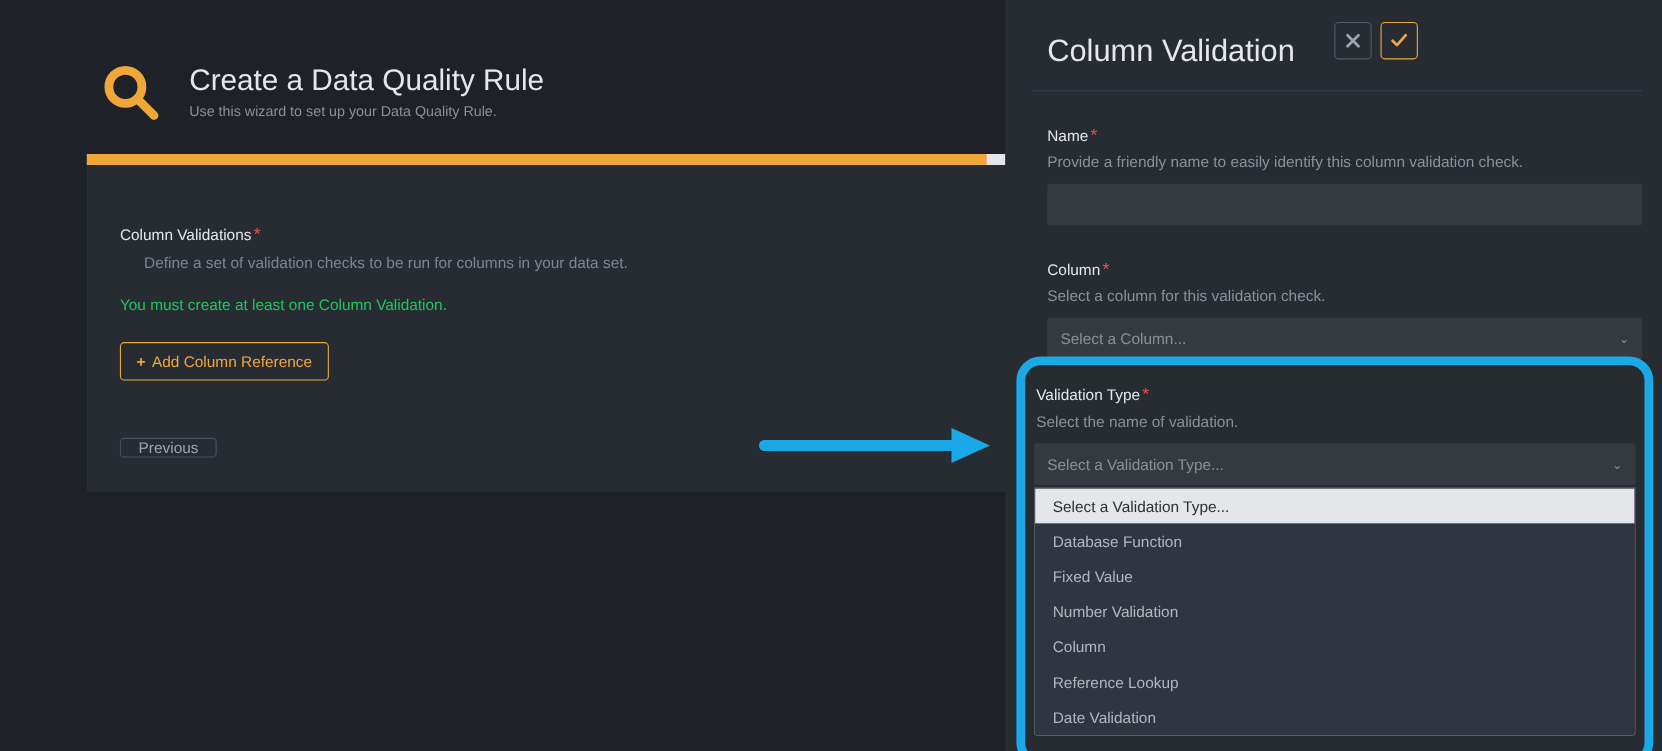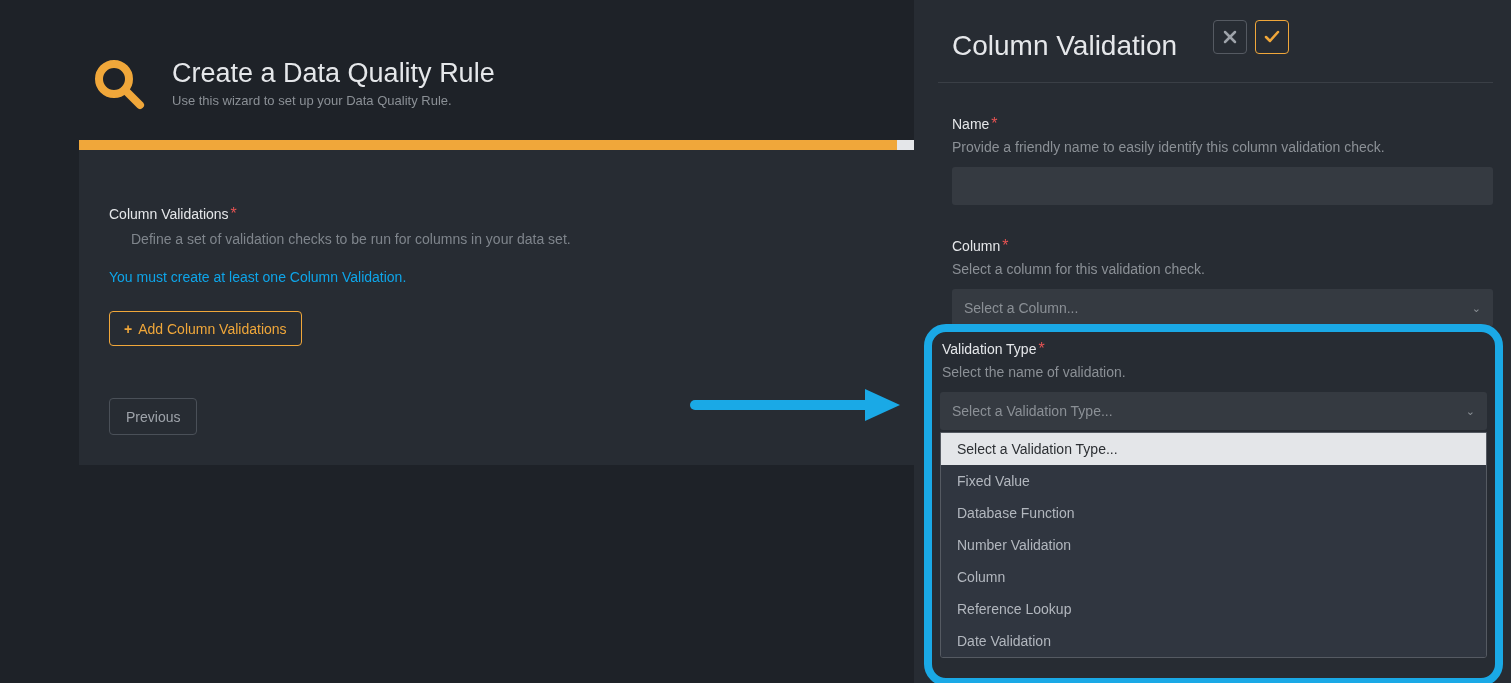--- a/index.html
+++ b/index.html
@@ -66,21 +66,21 @@
     margin-left: 2px;
   }
   .section-help {
     font-size: 14px;
     color: #7f858c;
     margin-top: 8px;
     margin-left: 22px;
   }
   .error-text {
     font-size: 14px;
-    color: #0ea5e9;
+    color: #22c55e;
     margin-top: 22px;
   }
   .btn-outline-amber {
     display: inline-flex;
     align-items: center;
     gap: 6px;
     margin-top: 26px;
     height: 35px;
     padding: 0 14px;
     border: 1px solid #f0a73a;
@@ -90,21 +90,21 @@
     font-size: 14px;
     cursor: pointer;
   }
   .btn-outline-amber .plus {
     font-weight: bold;
   }
   .btn-ghost {
     display: inline-flex;
     align-items: center;
     margin-top: 52px;
-    height: 37px;
+    height: 18px;
     padding: 0 16px;
     border: 1px solid #4a5058;
     border-radius: 4px;
     color: #9ea3aa;
     background: transparent;
     font-size: 14px;
     cursor: pointer;
   }
 
   
@@ -205,20 +205,21 @@
     left: 924px;
     top: 324px;
     width: 579px;
     border: 8px solid #1aa9e6;
     border-radius: 22px;
     padding: 8px 8px 20px 8px;
     background: #272c33;
   }
   .hl-inner {
     padding-left: 0;
+    margin-top: 11px;
   }
   .hl-block .form-label,
   .hl-block .form-help { padding-left: 2px; }
 
   .dropdown-open {
     margin-top: 2px;
     border: 1px solid #555a62;
     border-radius: 0 0 3px 3px;
     overflow: hidden;
   }
@@ -262,21 +263,21 @@
     </div>
     <div class="card-body">
       <div>
         <span class="section-label">Column Validations</span><span class="req-star">*</span>
       </div>
       <div class="section-help">Define a set of validation checks to be run for columns in your data set.</div>
       <div class="error-text">You must create at least one Column Validation.</div>
 
       <button class="btn-outline-amber">
         <span class="plus">+</span>
-        <span>Add Column Validations</span>
+        <span>Add Column Reference</span>
       </button>
       <div>
         <button class="btn-ghost">
           <span>Previous</span>
         </button>
       </div>
     </div>
   </div>
 </div>
 
@@ -329,21 +330,21 @@
   <div class="hl-inner">
     <span class="form-label">Validation Type</span><span class="req-star">*</span>
     <div class="form-help">Select the name of validation.</div>
     <div class="select-like">
       <span>Select a Validation Type...</span>
       <span class="chev">⌄</span>
     </div>
     <div class="dropdown-open" id="vt-dropdown">
 
     <div class="dd-item selected">Select a Validation Type...</div>
+        <div class="dd-item">Database Function</div>
         <div class="dd-item">Fixed Value</div>
-        <div class="dd-item">Database Function</div>
         <div class="dd-item">Number Validation</div>
         <div class="dd-item">Column</div>
         <div class="dd-item">Reference Lookup</div>
         <div class="dd-item">Date Validation</div>
       </div>
   </div>
 </div>
 
 </body></html>

